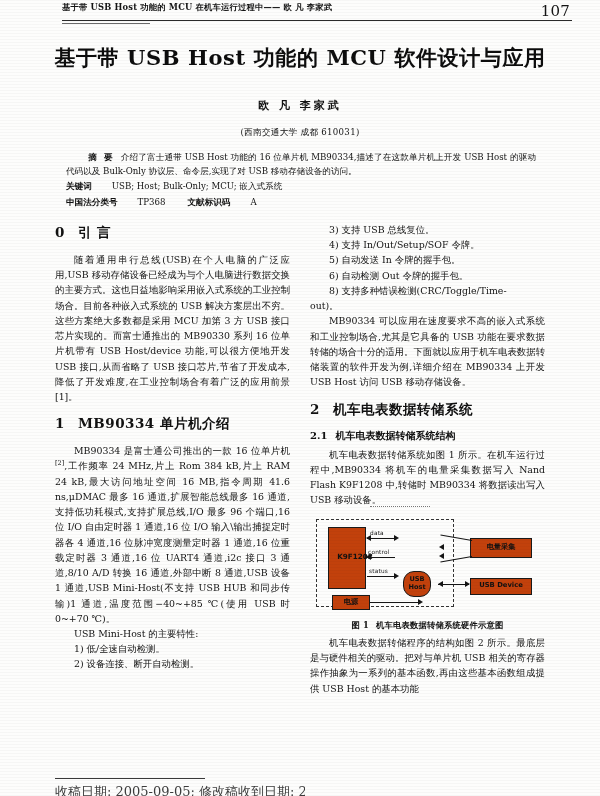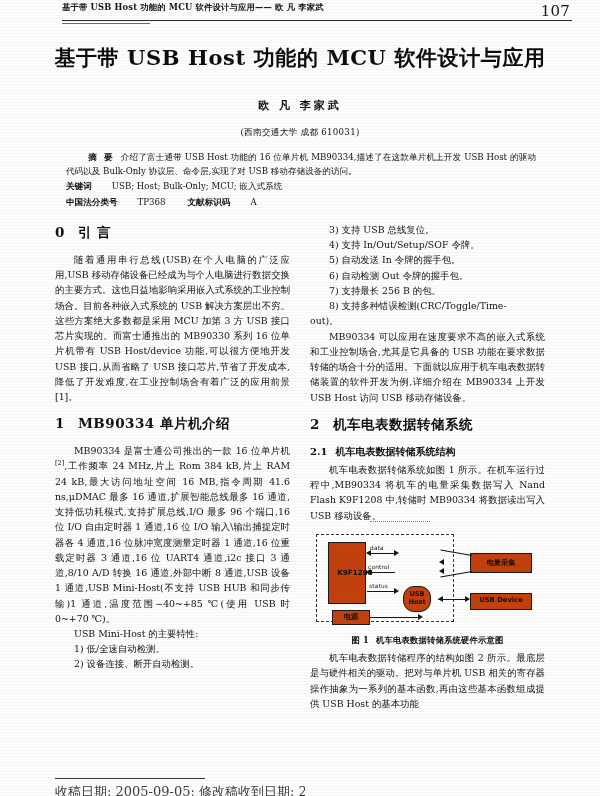--- a/index.html
+++ b/index.html
@@ -246,21 +246,21 @@
     background-image:
       repeating-linear-gradient(0deg, rgba(0,0,0,.5) 0 1px, transparent 1px 3px);
   }
 </style>
 </head>
 <body>
 
 <div class="page">
 
   <div class="runhead">
-    <div class="rh-title">基于带 USB Host 功能的 MCU 软件设计与应用——  欧  凡   李家武</div>
+    <div class="rh-title">基于带 USB Host 功能的 MCU 在机车运行过程中——  欧  凡   李家武</div>
     <div class="rh-page">107</div>
   </div>
   <div class="rule-top"></div>
   <div class="rule-top-shadow"></div>
 
   <div class="title">基于带 USB Host 功能的 MCU 软件设计与应用</div>
   <div class="authors">欧  凡   李家武</div>
   <div class="affil">(西南交通大学   成都 610031)</div>
 
   <div class="abs-block">
@@ -294,21 +294,20 @@
     <p class="body">USB Mini-Host 的主要特性:</p>
     <p class="item">1) 低/全速自动检测。</p>
     <p class="item">2) 设备连接、断开自动检测。</p>
   </div>
 
   <div class="col col-right">
     <p class="item">3) 支持 USB 总线复位。</p>
     <p class="item">4) 支持 In/Out/Setup/SOF 令牌。</p>
     <p class="item">5) 自动发送 In 令牌的握手包。</p>
     <p class="item">6) 自动检测 Out 令牌的握手包。</p>
-    <p class="item">7) 支持最长 256 B 的包。</p>
     <p class="item">8) 支持多种错误检测(CRC/Toggle/Time-</p>
     <p class="flat">out)。</p>
 
     <p class="body">MB90334 可以应用在速度要求不高的嵌入式系统和工业控制场合,尤其是它具备的 USB 功能在要求数据转储的场合十分的适用。下面就以应用于机车电表数据转储装置的软件开发为例,详细介绍在 MB90334 上开发 USB Host 访问 USB 移动存储设备。</p>
 
     <h2 class="sec" style="margin-top:9px;">
       <span class="sec-num">2</span>
       <span>机车电表数据转储系统</span>
     </h2>
 

